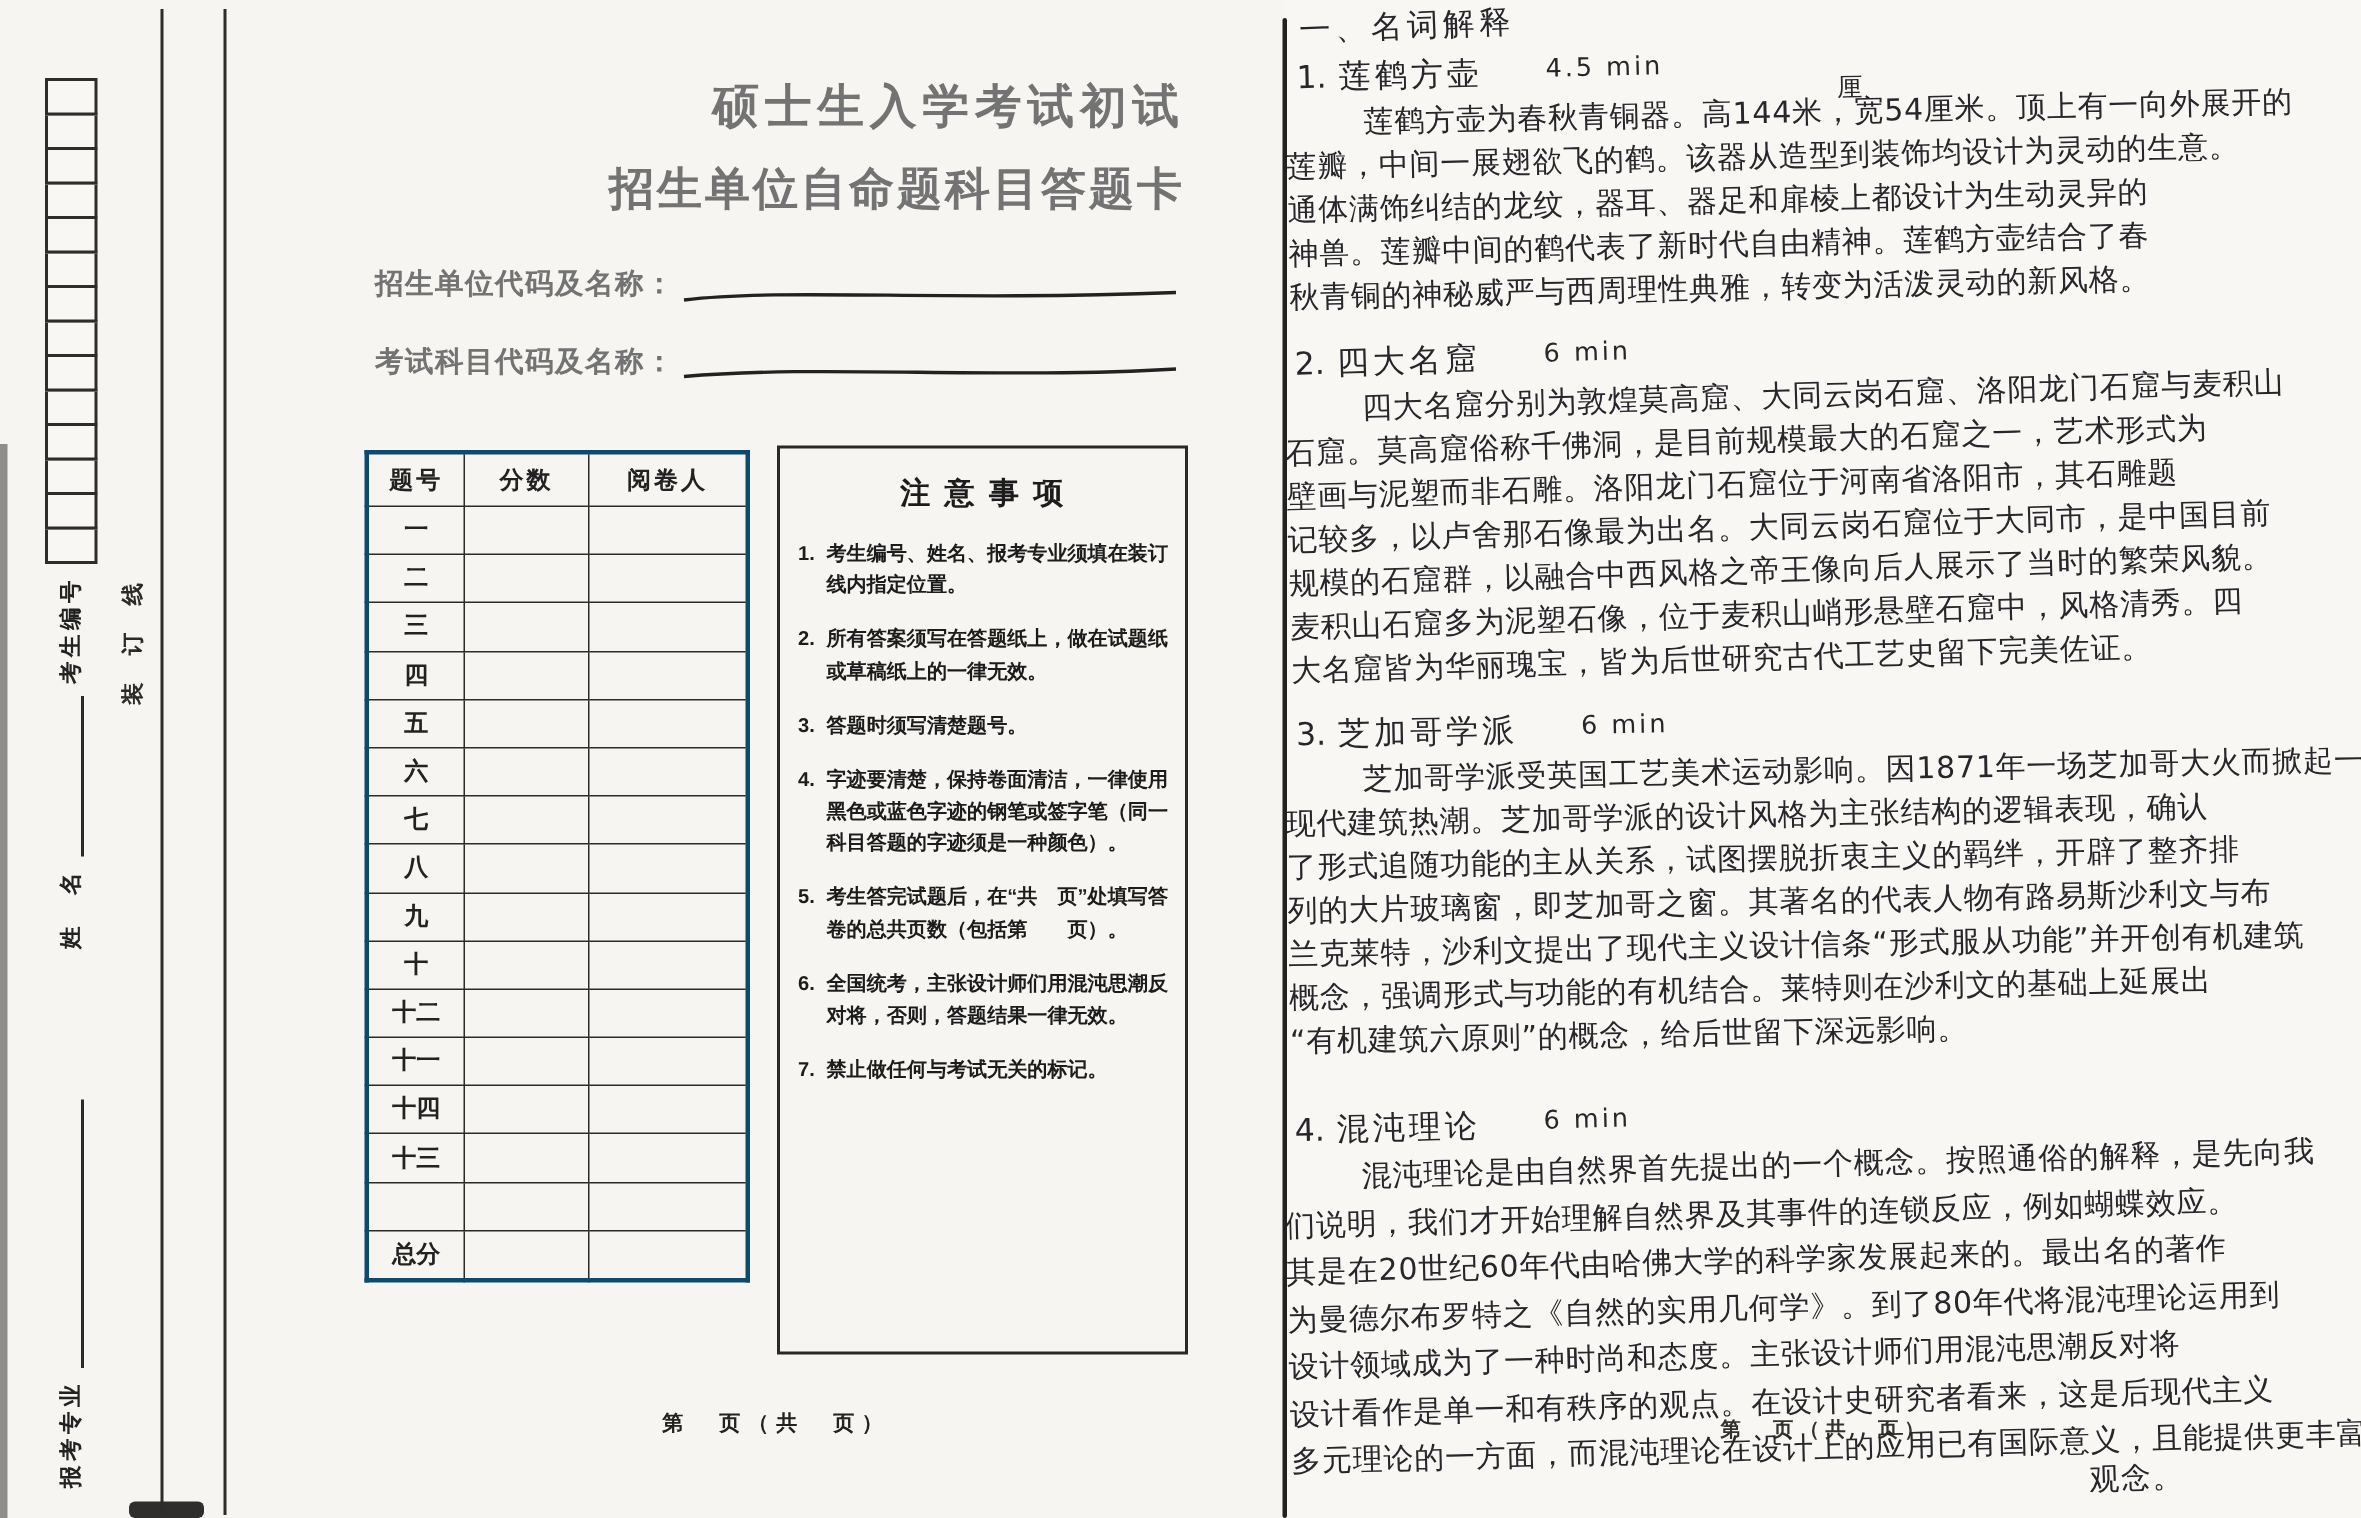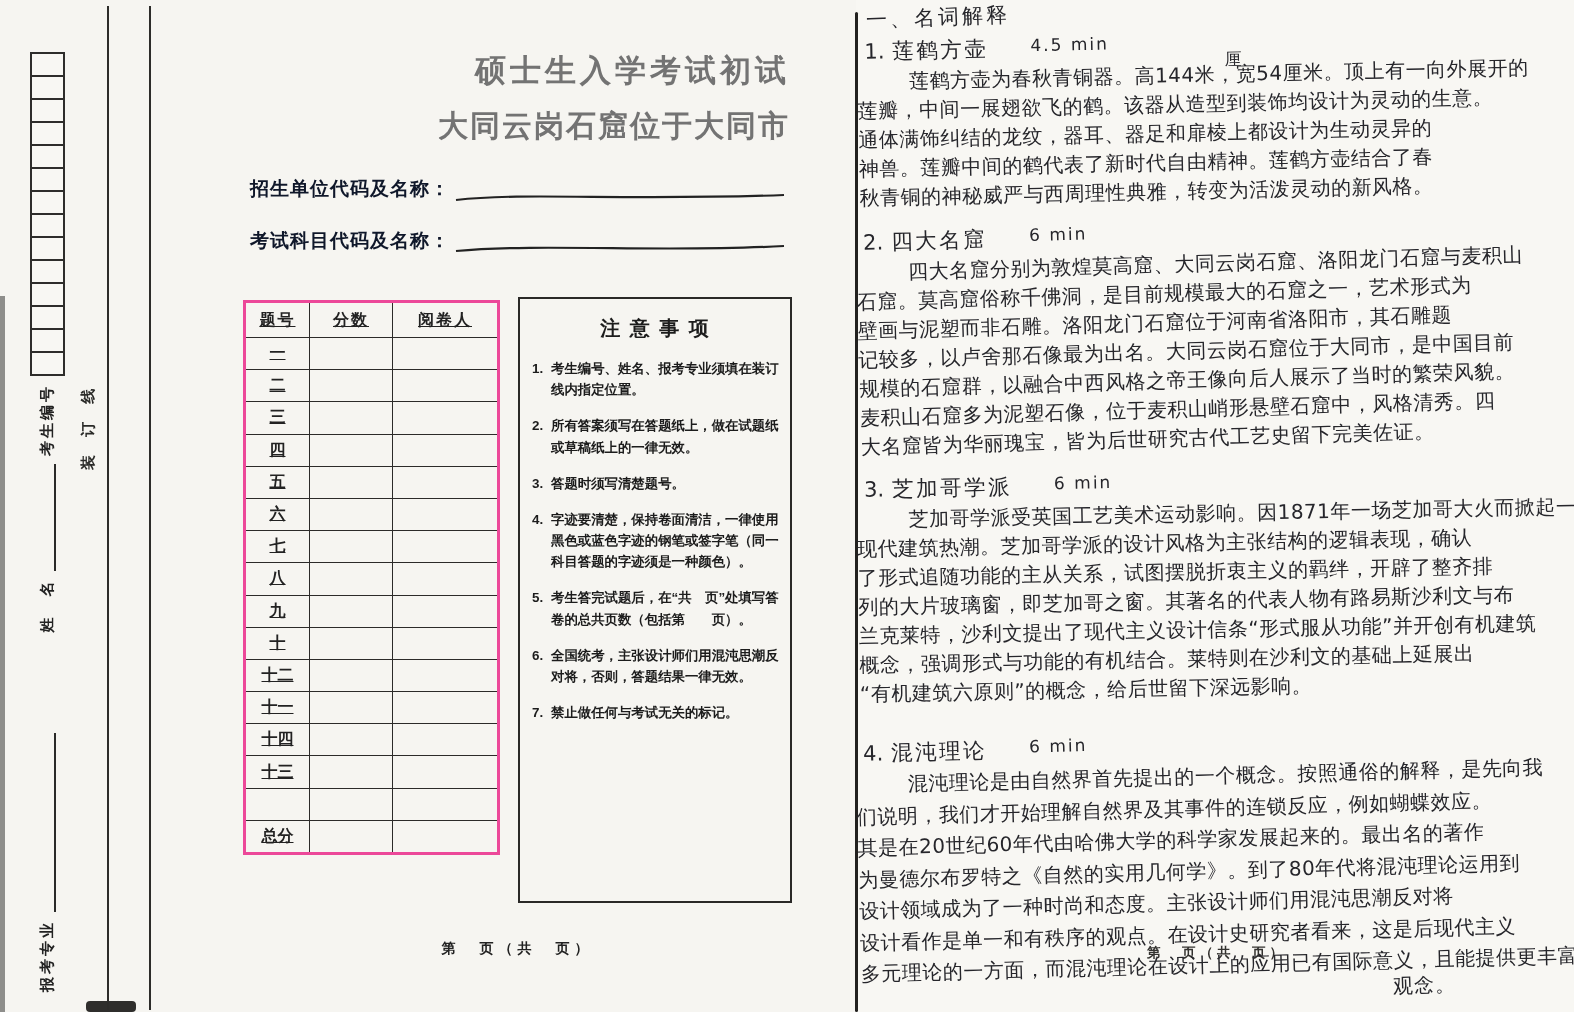--- a/index.html
+++ b/index.html
@@ -37,32 +37,32 @@
   .binding-label{
     position:absolute;left:79px;top:470px;transform:rotate(-90deg);transform-origin:0 0;
     font-size:15px;font-weight:700;letter-spacing:7px;color:#2a2a28;white-space:nowrap;
   }
 
   
   .titles{position:absolute;left:210px;top:50px;width:580px;text-align:right;color:#737373;}
   .title1{font-size:31px;font-weight:700;letter-spacing:4px;margin:0;}
   .title2{font-size:30px;font-weight:700;letter-spacing:2px;margin:14px 0 0 0;}
 
-  .field-row{position:absolute;color:#0f172a;}
+  .field-row{position:absolute;color:#737373;}
   .field-row .flabel{font-size:19px;font-weight:700;letter-spacing:1px;}
   .f1{left:250px;top:176px;}
   .f2{left:250px;top:228px;}
   .fill-line{position:absolute;}
 
   table.score{
     position:absolute;left:243px;top:300px;border-collapse:collapse;
     color:#222;background:transparent;
   }
   table.score th,table.score td{border:1.5px solid #2c2b29;padding:0;}
-  table.score{border:3px solid #ec4899;text-decoration:underline;}
+  table.score{border:3px solid #0c4a6e;}
   table.score th{height:34px;font-size:16px;font-weight:700;letter-spacing:2px;}
   table.score td{height:31.2px;font-size:16px;font-weight:600;text-align:center;}
   .col-q{width:63px;} .col-s{width:82px;} .col-g{width:104px;}
 
   .notice-box{
     position:absolute;left:518px;top:297px;width:274px;height:606px;
     border:2.5px solid #2a2927;box-sizing:border-box;padding:16px 11px 20px 12px;color:#1c1c1c;
   }
   .notice-title{text-align:center;font-size:20px;font-weight:700;letter-spacing:2px;margin:0 0 16px 0;}
   .notice-item{position:relative;padding-left:19px;font-size:13.4px;font-weight:700;line-height:1.58;margin-bottom:15px;}
@@ -138,21 +138,21 @@
       <span class="id-cell"></span>
       <span class="id-cell"></span>
       <span class="id-cell"></span>
     </span>
 </div>
 
 <div class="binding-label">装 订 线</div>
 
 <div class="titles">
   <div class="title1">硕士生入学考试初试</div>
-  <div class="title2">大同云岗石窟位于大同市</div>
+  <div class="title2">招生单位自命题科目答题卡</div>
 </div>
 
 <div class="field-row f1">
   <span class="flabel">招生单位代码及名称：</span>
 </div>
 <svg class="fill-line" style="left:455px;top:188px;" width="330" height="16">
   <path d="M1,12 C 70,4 170,13 329,7" stroke="#222" stroke-width="2.2" fill="none"></path>
 </svg>
 
 <div class="field-row f2">

